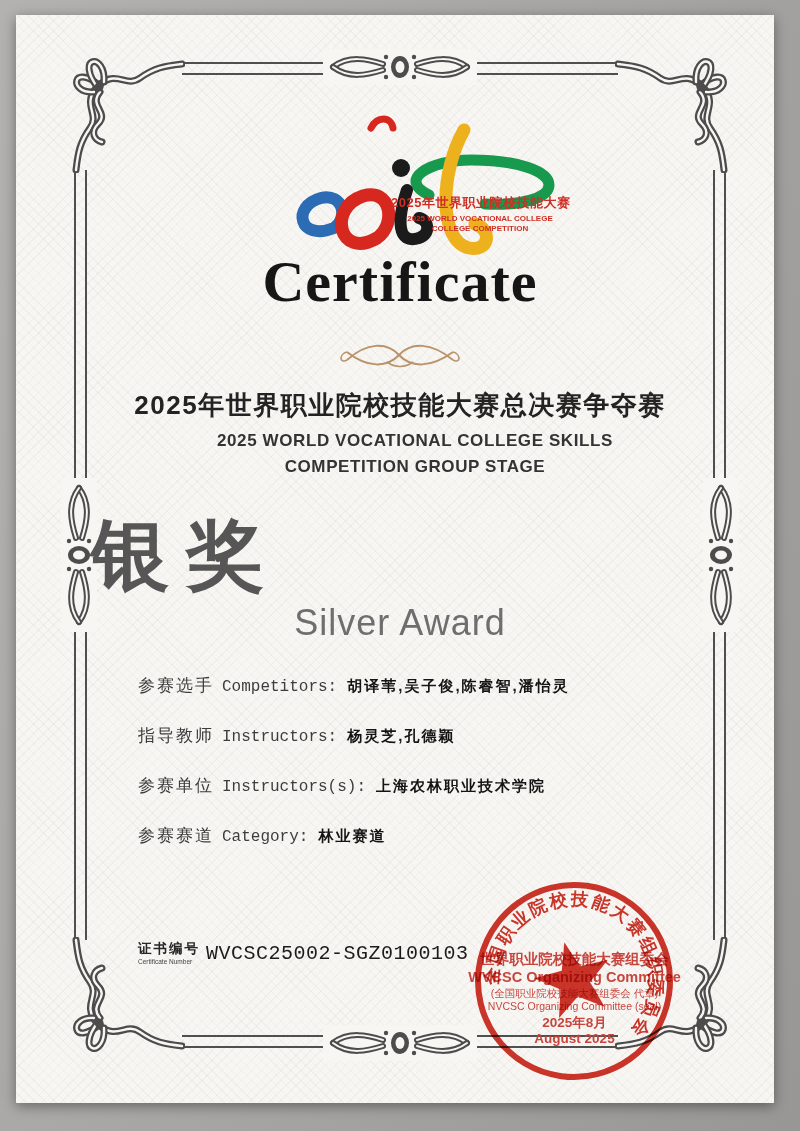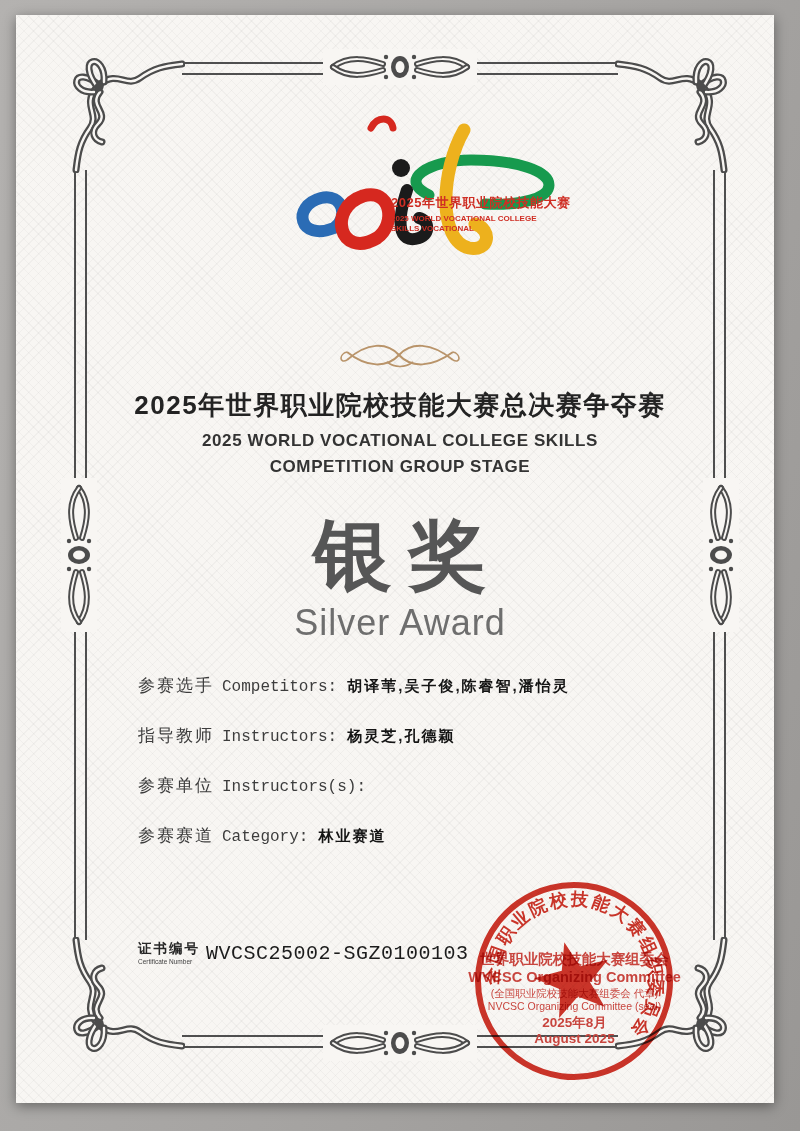--- a/index.html
+++ b/index.html
@@ -34,33 +34,33 @@
   .rib-i{stroke:#f8f6f3;stroke-width:2.4;fill:none;stroke-linecap:round;}
   .mid{position:absolute;width:170px;height:36px;}
   .mid.topc{left:50%;top:-13px;transform:translateX(-50%);}
   .mid.botc{left:50%;top:calc(100% - 23px);transform:translateX(-50%);}
   .mid.leftc{left:-80px;top:calc(50% - 18px);transform:rotate(90deg);}
   .mid.rightc{left:calc(100% - 90px);top:calc(50% - 18px);transform:rotate(90deg);}
   .orn-o{stroke:#4c4c4c;stroke-width:6;fill:none;stroke-linecap:round;}
   .orn-i{stroke:#f8f6f3;stroke-width:2;fill:none;stroke-linecap:round;}
   
   .logo-block{position:absolute;left:205px;top:48px;width:290px;height:150px;}
-  .logo-text{position:absolute;left:112px;top:84px;width:178px;color:#cf2e24;text-align:left;}
+  .logo-text{position:absolute;left:112px;top:84px;width:178px;color:#cf2e24;text-align:center;}
   .logo-text .cn{font-size:13px;font-weight:bold;letter-spacing:.5px;white-space:nowrap;}
   .logo-text .en{font-size:8px;font-weight:bold;line-height:10px;margin-top:2px;}
   
   .heading{position:absolute;top:186px;left:0;width:100%;text-align:center;
     font-family:"Liberation Serif","DejaVu Serif",serif;font-size:58px;font-weight:700;
     color:#161616;letter-spacing:1px;}
   .flourish{position:absolute;top:276px;left:50%;transform:translateX(-50%);}
   .cn-title{position:absolute;top:326px;left:0;width:100%;text-align:center;
     font-size:26px;font-weight:bold;color:#232323;letter-spacing:1.5px;}
-  .en-title{position:absolute;top:366px;left:0;width:100%;text-align:center;
+  .en-title{position:absolute;top:366px;left:15px;width:100%;text-align:center;
     font-size:17px;font-weight:bold;color:#333;line-height:26px;letter-spacing:.6px;}
-  .award-cn{position:absolute;top:442px;left:0;width:100%;text-align:center;
+  .award-cn{position:absolute;top:442px;left:0;width:100%;text-align:left;
     font-size:78px;font-weight:bold;color:#565656;letter-spacing:.22em;text-indent:.22em;}
   .award-en{position:absolute;top:540px;left:0;width:100%;text-align:center;
     font-size:36px;color:#6e6e6e;letter-spacing:1px;}
   
   .fields{position:absolute;left:64px;top:612px;text-align:left;}
   .field-row{display:flex;align-items:baseline;height:29px;margin-bottom:21px;white-space:nowrap;}
   .f-cn{font-size:17px;color:#3d3d3d;letter-spacing:2px;}
   .f-en{font-family:"Liberation Mono","DejaVu Sans Mono",monospace;font-size:16px;color:#3d3d3d;margin-left:8px;}
   .f-val{font-size:15px;font-weight:bold;color:#141414;margin-left:10px;letter-spacing:2px;}
   
@@ -240,25 +240,26 @@
         <path d="M55 118 C 20 132 12 96 42 88 C 64 83 70 108 55 118" stroke="#2b6cb5" stroke-width="12" fill="none" stroke-linecap="round"></path>
         <path d="M98 128 C 60 150 48 98 84 86 C 112 78 118 114 98 128" stroke="#d6281f" stroke-width="13" fill="none" stroke-linecap="round"></path>
         <circle cx="122" cy="58" r="9" fill="#1b1b1b"></circle>
         <path d="M128 80 C 118 110 118 135 140 128 C 152 124 150 110 140 108" stroke="#1b1b1b" stroke-width="12" fill="none" stroke-linecap="round"></path>
         <path d="M185 20 C 162 60 158 130 190 138 C 210 142 214 120 196 114" stroke="#edb11d" stroke-width="13" fill="none" stroke-linecap="round"></path>
       </svg>
       <div class="logo-text">
         <div class="cn">2025年世界职业院校技能大赛</div>
         <div class="en">
           <div>2025 WORLD VOCATIONAL COLLEGE</div>
-          <div>SKILLS VOCATIONAL</div>
+          <div>COLLEGE COMPETITION</div>
         </div>
       </div>
     </div>
 
+    <div class="heading">Certificate</div>
 
     <svg class="flourish" width="130" height="34" viewBox="0 0 130 34">
       <path d="M12 22 C 32 4 52 4 64 17 C 76 30 96 30 118 14" stroke="#b9946a" stroke-width="2" fill="none"></path>
       <path d="M12 14 C 32 30 52 30 64 17 C 76 4 96 4 118 22" stroke="#b9946a" stroke-width="2" fill="none"></path>
       <path d="M12 22 C 4 26 4 16 12 14" stroke="#b9946a" stroke-width="1.6" fill="none"></path>
       <path d="M118 22 C 126 26 126 16 118 14" stroke="#b9946a" stroke-width="1.6" fill="none"></path>
       <path d="M52 24 C 60 30 70 30 78 24" stroke="#b9946a" stroke-width="1.6" fill="none"></path>
     </svg>
 
     <div class="cn-title">2025年世界职业院校技能大赛总决赛争夺赛</div>
@@ -277,20 +278,21 @@
         <span class="f-val">胡译苇,吴子俊,陈睿智,潘怡灵</span>
       </div>
       <div class="field-row">
         <span class="f-cn">指导教师</span>
         <span class="f-en">Instructors:</span>
         <span class="f-val">杨灵芝,孔德颖</span>
       </div>
       <div class="field-row">
         <span class="f-cn">参赛单位</span>
         <span class="f-en">Instructors(s):</span>
+        <span class="f-val">上海农林职业技术学院</span>
       </div>
       <div class="field-row">
         <span class="f-cn">参赛赛道</span>
         <span class="f-en">Category:</span>
         <span class="f-val">林业赛道</span>
       </div>
     </div>
 
     <div class="certnum">
       <span class="lab">

